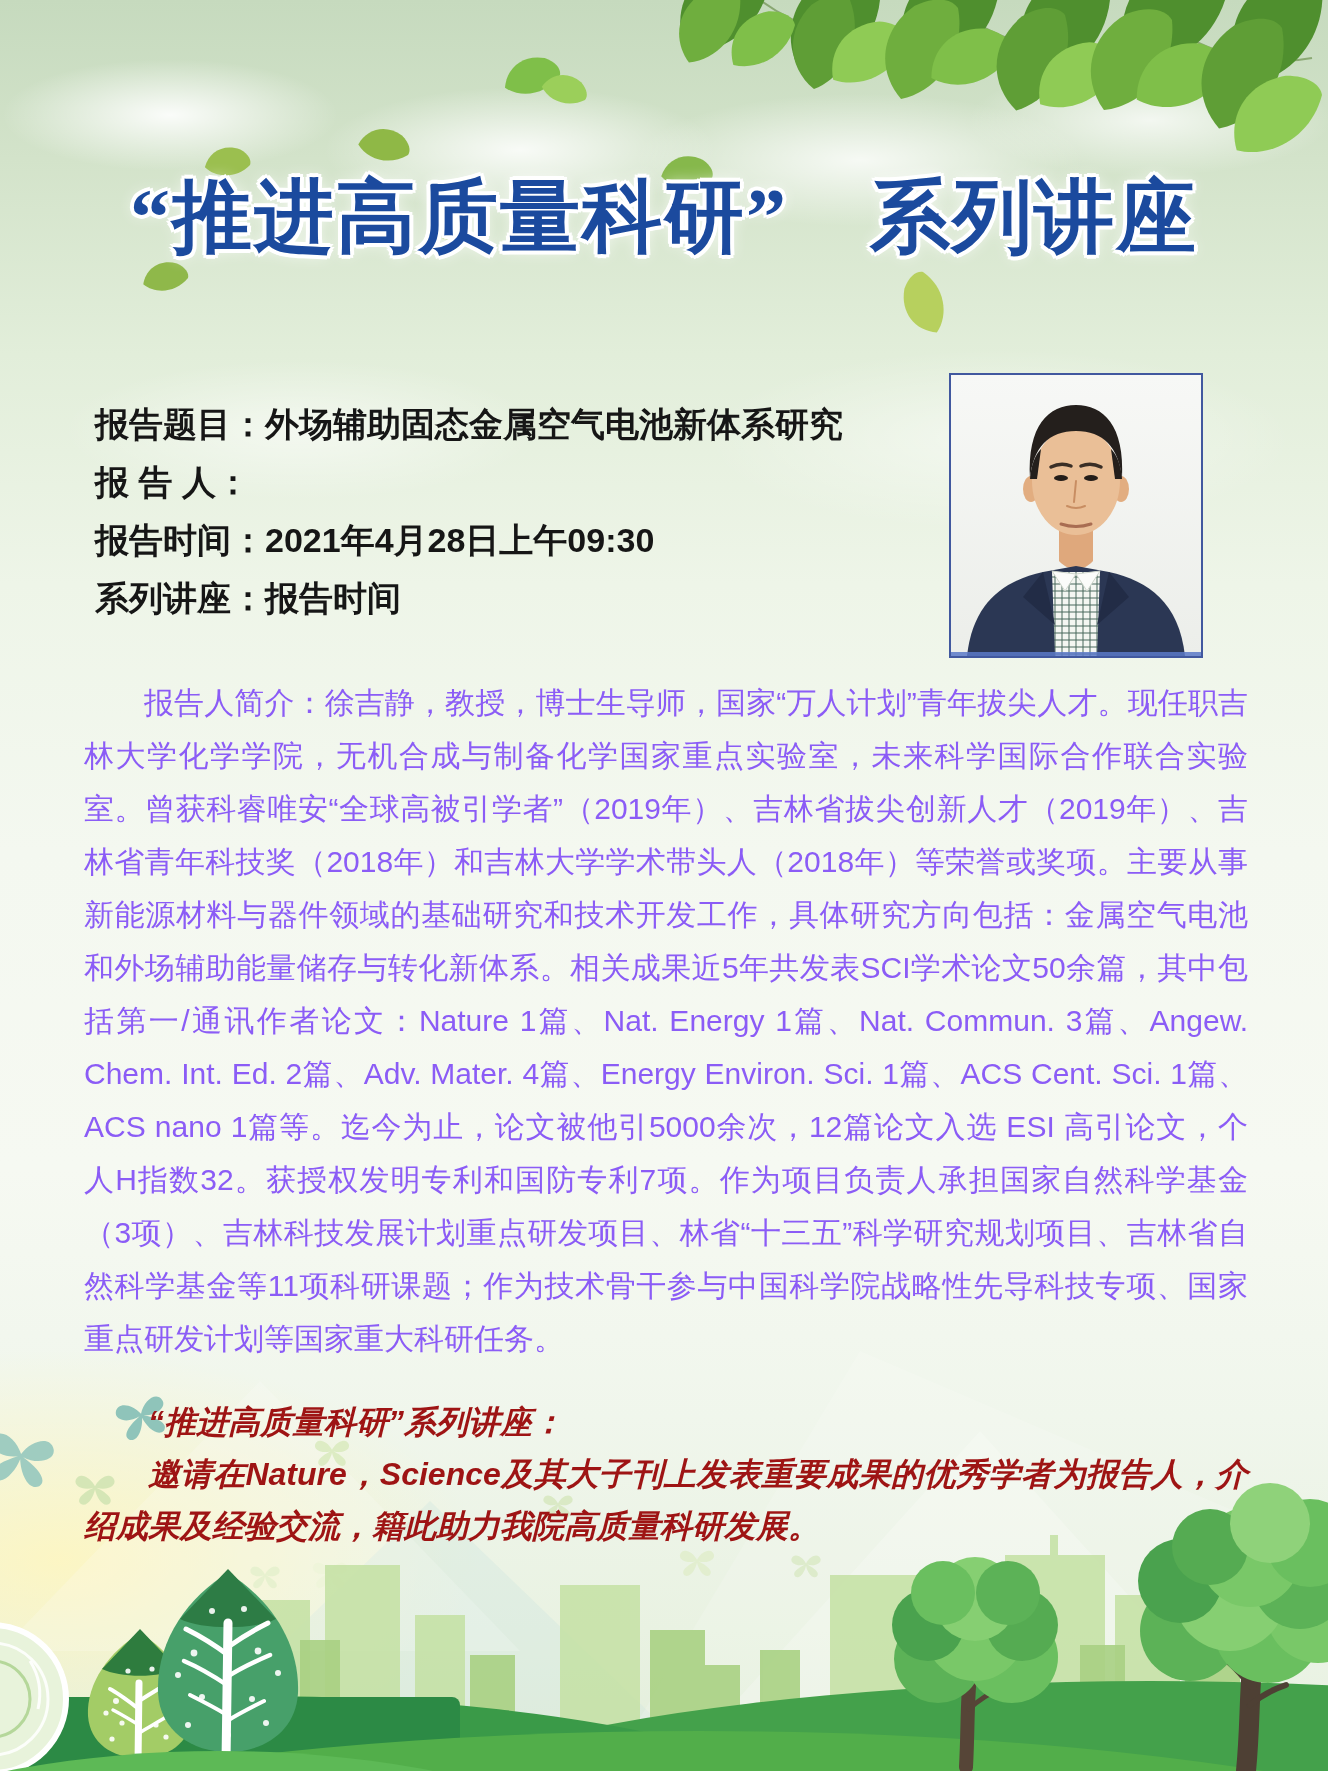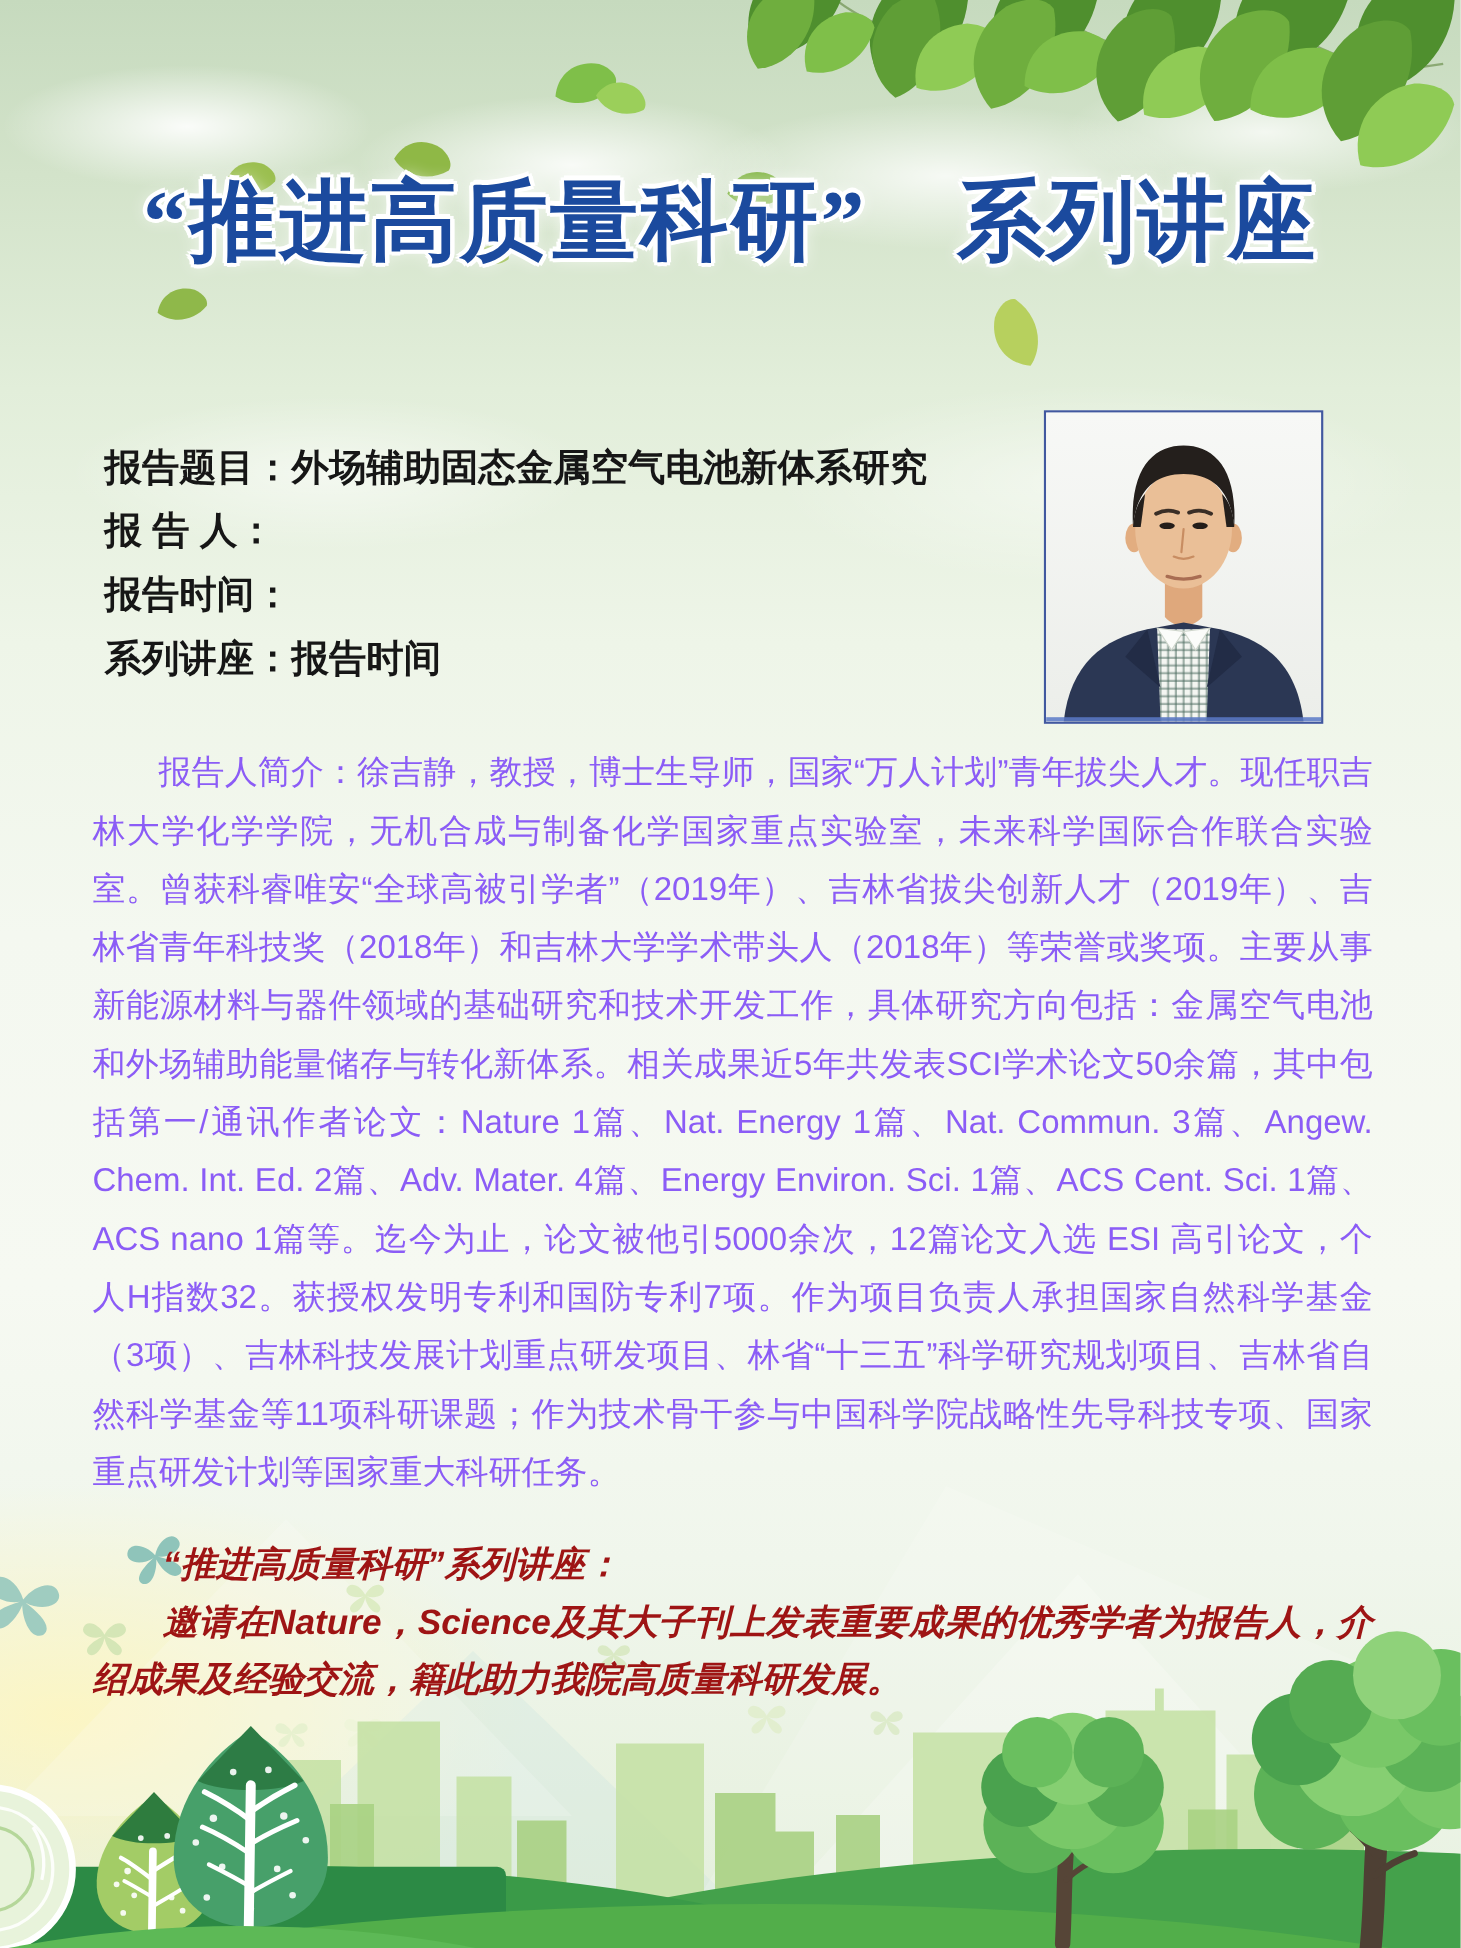--- a/index.html
+++ b/index.html
@@ -37,21 +37,21 @@
       rgba(255,183,77,.5) 135px,
       rgba(229,115,115,.45) 143px,
       rgba(255,255,255,0) 150px);
     filter:blur(2px);
   }
   
   .top-leaves{position:absolute;left:0;top:0;width:1328px;height:340px;z-index:2;pointer-events:none;}
   .bottom-scene{position:absolute;left:0;top:1311px;width:1328px;height:460px;z-index:1;pointer-events:none;}
   
   .title{
-    position:absolute;left:0;right:0;top:148px;z-index:3;margin:0;
+    position:absolute;left:0;right:0;top:148px;z-index:3;margin:16px;
     text-align:center;font-family:"Liberation Serif","DejaVu Serif",serif;
     font-weight:bold;font-size:80px;letter-spacing:2px;color:#1b4a9e;
     text-shadow:
       -3px -3px 0 #fff,3px -3px 0 #fff,-3px 3px 0 #fff,3px 3px 0 #fff,
       0 -4px 0 #fff,0 4px 0 #fff,-4px 0 0 #fff,4px 0 0 #fff,
       0 0 16px rgba(255,255,255,.95);
   }
   
   .info{position:absolute;left:95px;top:396px;z-index:5;text-align:right;}
   .info-row{display:flex;align-items:center;height:58px;font-size:34px;font-weight:bold;color:#161616;}
@@ -129,20 +129,21 @@
   <section class="info">
     <div class="info-row">
       <span class="label">报告题目：</span>
         <span class="value">外场辅助固态金属空气电池新体系研究</span>
     </div>
     <div class="info-row">
       <span class="label">报 告 人：</span>
     </div>
     <div class="info-row">
       <span class="label">报告时间：</span>
+        <span class="value">2021年4月28日上午09:30</span>
     </div>
     <div class="info-row">
       <span class="label">系列讲座：</span>
         <span class="value">报告时间</span>
     </div>
   </section>
 
   <figure class="photo">
     <svg viewBox="0 0 250 281" xmlns="http://www.w3.org/2000/svg">
       <defs>

